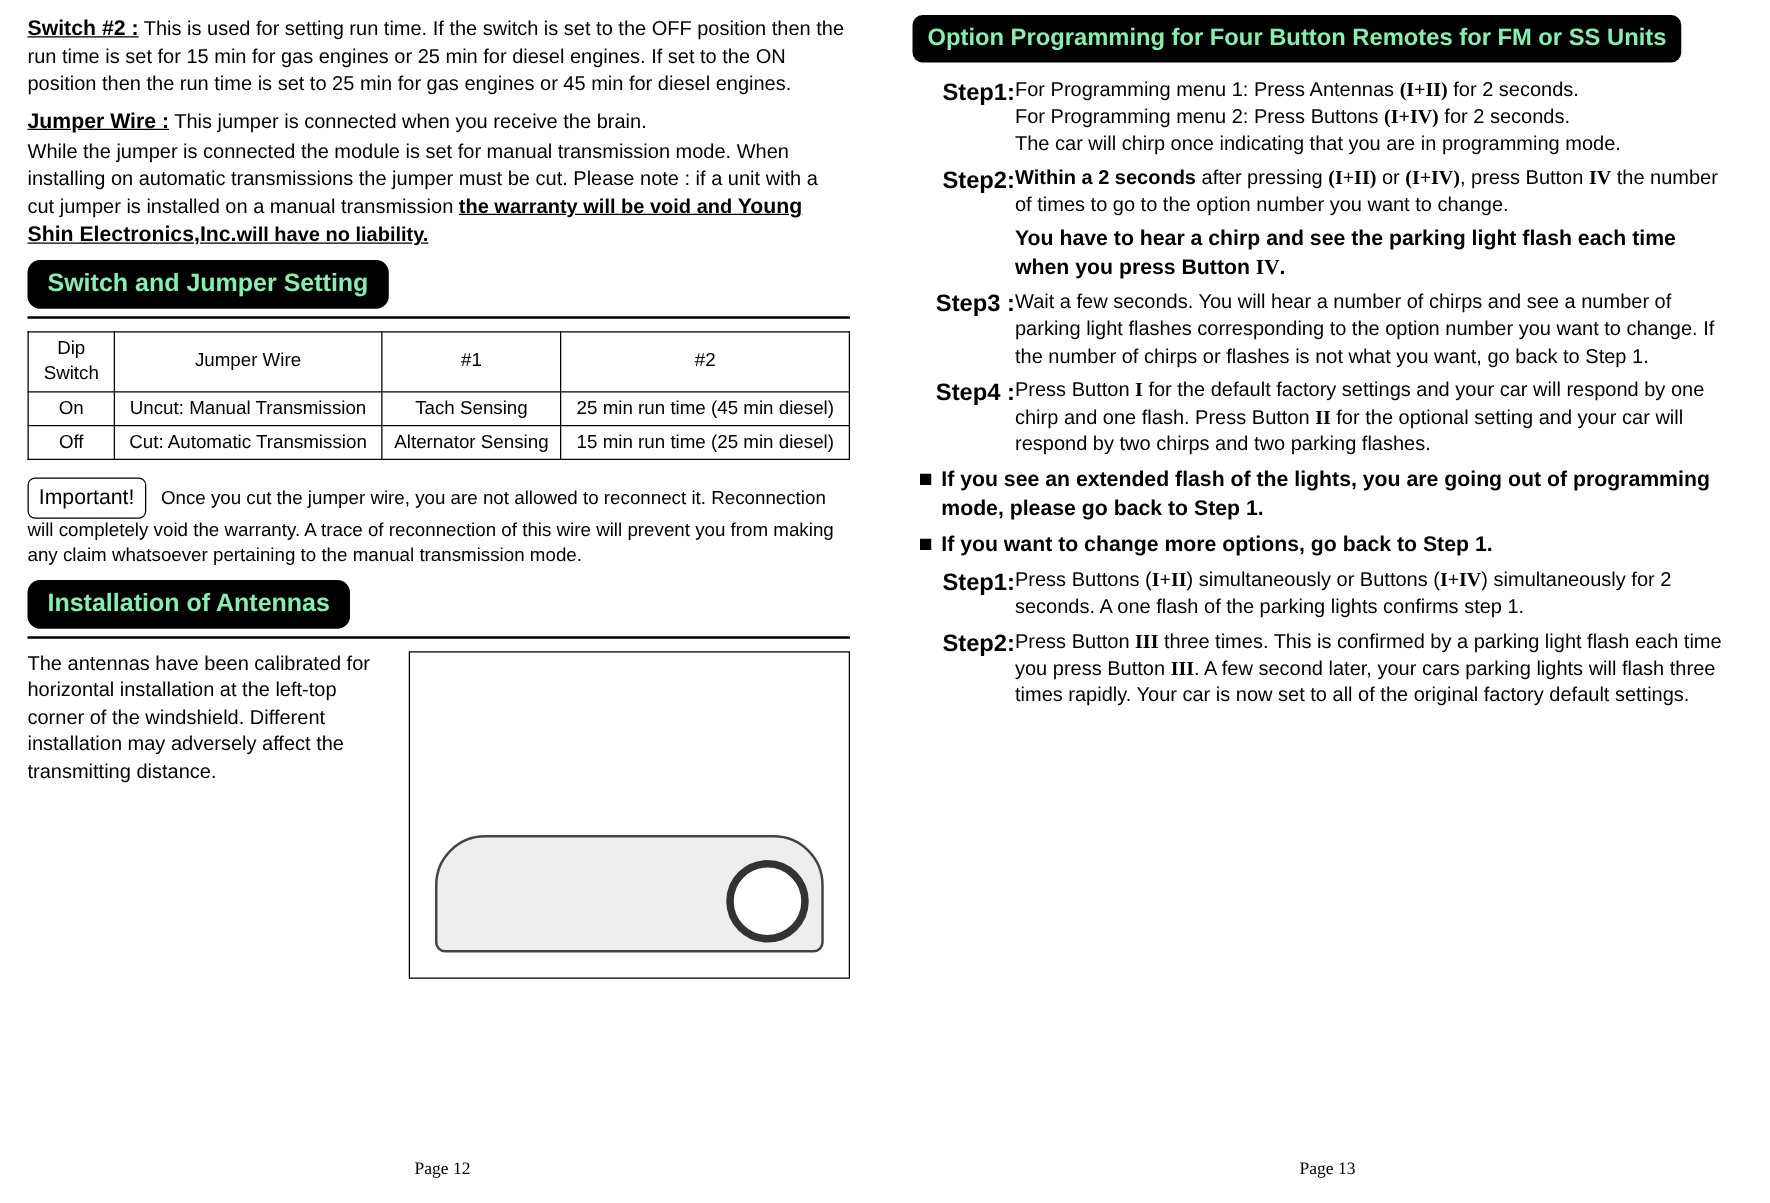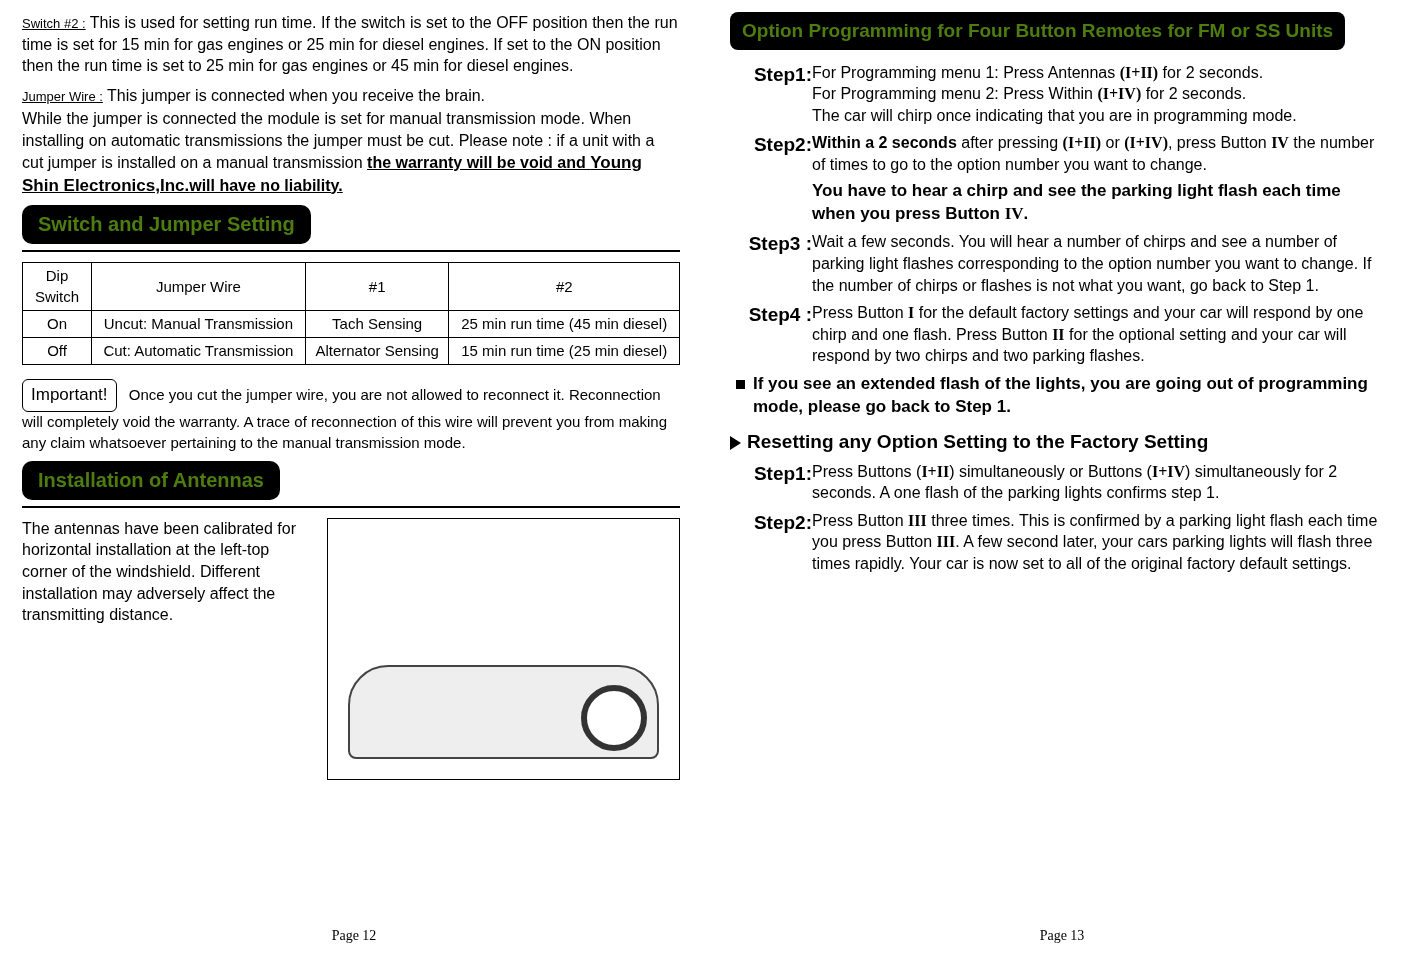--- a/index.html
+++ b/index.html
@@ -5,25 +5,25 @@
   body {
     margin:0; padding:0; background:#fff; color:#000;
     font-family: Arial, Helvetica, sans-serif;
     font-size:16px; line-height:1.35;
     width:1416px; height:962px; overflow:hidden;
     box-sizing:border-box;
   }
   .page-container { display:flex; width:100%; height:100%; }
   .page { width:50%; box-sizing:border-box; padding:12px 28px 8px 22px; position:relative; }
   .page .page-num { position:absolute; bottom:16px; left:0; right:0; text-align:center; font-family:"Times New Roman",serif; font-size:14px; }
-  .sec-label { font-family:"Trebuchet MS","Arial Black",sans-serif; font-weight:400; font-size:13px; text-decoration:underline; }
+  .sec-label { font-family:"Trebuchet MS","Arial Black",sans-serif; font-weight:700; font-size:17px; text-decoration:underline; }
   .para { margin:0 0 8px 0; }
   .underline { text-decoration:underline; font-weight:700; }
   .header-pill {
-    display:inline-block; background:#000; color:#4d7c0f;
+    display:inline-block; background:#000; color:#86efac;
     font-family:"Verdana","Trebuchet MS",sans-serif; font-weight:700;
     font-size:20px; border-radius:10px; padding:6px 16px 6px 16px;
     margin-bottom:6px;
   }
   .header-row { border-bottom:2px solid #000; margin-bottom:10px; }
   table.jumper { border-collapse:collapse; width:100%; margin-top:8px; }
   table.jumper td, table.jumper th { border:1px solid #000; font-size:15px; padding:3px 6px; text-align:center; font-weight:400; }
   .important-badge {
     display:inline-block; border:1px solid #000; border-radius:6px;
     padding:4px 8px; font-family:"Trebuchet MS",sans-serif; font-size:17px; font-weight:400;
@@ -112,21 +112,21 @@
     <div class="page-num">Page 12</div>
   </div>
 
   <div class="page">
     <div class="header-pill" style="font-size:19px; border-radius:8px; padding:6px 12px;">Option Programming for Four Button Remotes for FM or SS Units</div>
 
     <div class="step-row">
       <div class="step-label">Step1:</div>
       <div class="step-body">
         <span>For Programming menu 1: Press Antennas </span><span class="btn-combo">(I+II)</span><span> for 2 seconds.</span><br>
-        <span>For Programming menu 2: Press Within </span><span class="btn-combo">(I+IV)</span><span> for 2 seconds.</span><br>
+        <span>For Programming menu 2: Press Buttons </span><span class="btn-combo">(I+IV)</span><span> for 2 seconds.</span><br>
         <span>The car will chirp once indicating that you are in programming mode.</span>
       </div>
     </div>
 
     <div class="step-row">
       <div class="step-label">Step2:</div>
       <div class="step-body">
         <span style="font-weight:700">Within a 2 seconds</span><span> after pressing </span><span class="btn-combo">(I+II)</span><span> or </span><span class="btn-combo">(I+IV)</span><span>, press Button </span><span class="btn-combo">IV</span><span> the number of times to go to the option number you want to change.</span>
         <div class="bold-note" style="margin-top:4px">
           <span>You have to hear a chirp and see the parking light flash each time when you press Button </span><span class="btn-combo">IV</span><span>.</span>
@@ -143,24 +143,25 @@
       <div class="step-label">Step4 :</div>
       <div class="step-body">
         <span>Press Button </span><span class="btn-combo">I</span><span> for the default factory settings and your car will respond by one chirp and one flash.  Press Button </span><span class="btn-combo">II</span><span> for the optional setting and your car will respond by two chirps and two parking flashes.</span>
       </div>
     </div>
 
     <div class="bullet-row">
       <span class="sq"><span class="sq-solid"></span></span>
       <span class="bold-note">If you see an extended flash of the lights, you are going out of programming mode, please go back to Step 1.</span>
     </div>
+    <div class="bullet-row">
+      <span class="sq"><span class="sq-solid"></span></span>
+      <span class="bold-note">If you want to change more options, go back to Step 1.</span>
+    </div>
 
-    <div class="subhead">
-      <span class="tri"></span><span>Resetting any Option Setting to the Factory Setting</span>
-    </div>
 
     <div class="step-row">
       <div class="step-label">Step1:</div>
       <div class="step-body">
         <span>Press Buttons (</span><span class="btn-combo">I+II</span><span>) simultaneously or Buttons (</span><span class="btn-combo">I+IV</span><span>) simultaneously for 2 seconds. A one flash of the parking lights confirms step 1.</span>
       </div>
     </div>
 
     <div class="step-row">
       <div class="step-label">Step2:</div>

